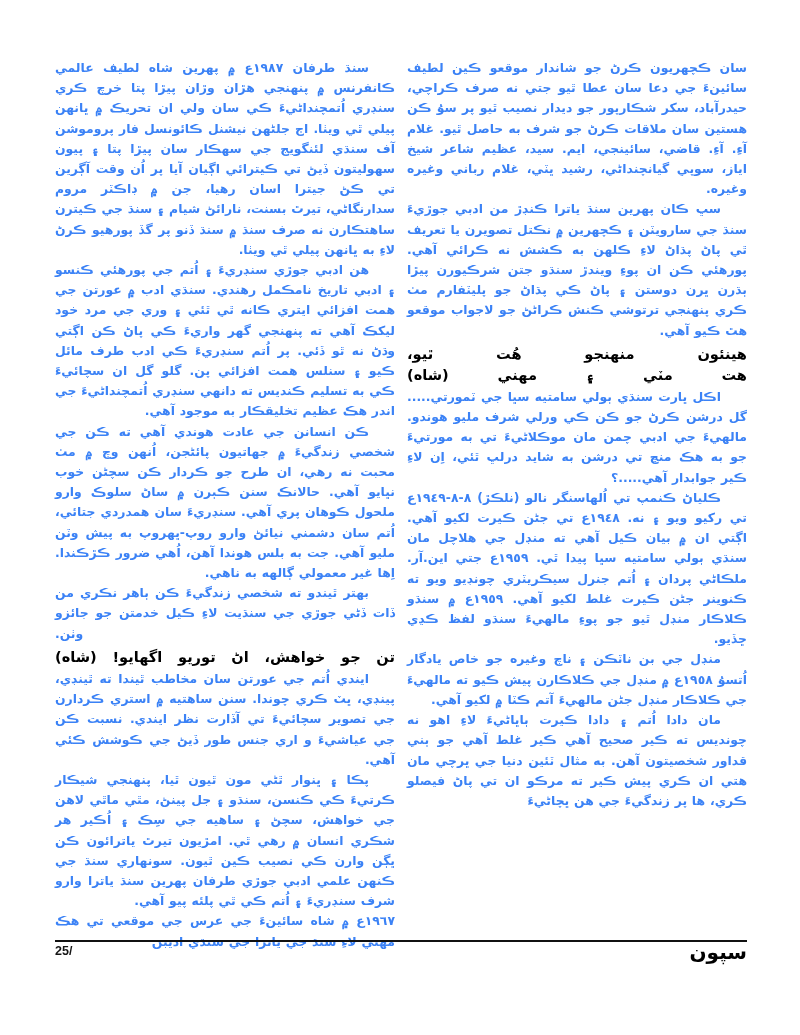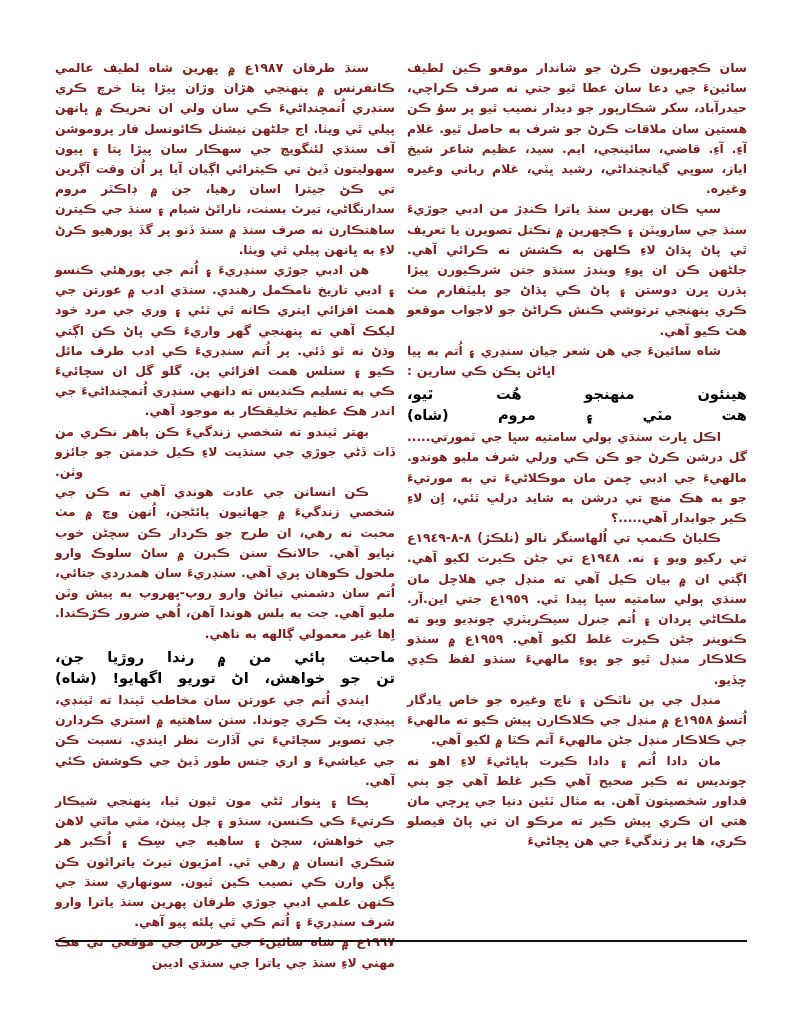--- a/index.html
+++ b/index.html
@@ -40,21 +40,21 @@
 
   p.para {
     margin: 0 0 0 0;
     direction: rtl;
     text-align: justify;
     text-align-last: right;
     font-family: "DejaVu Sans", sans-serif;
     font-size: 12.4px;
     line-height: 20.2px;
     font-weight: 700;
-    color: #7f1d1d;
+    color: #3b82f6;
     word-spacing: 0.5px;
     letter-spacing: 0px;
     text-indent: 0;
   }
   p.para.indent { text-indent: 26px; }
   p.para.lastcenter { text-align-last: left; }
 
   
   .verse {
     direction: rtl;
@@ -112,48 +112,50 @@
 </head>
 <body>
 
 <div class="page">
 
   <div class="columns">
 
     <div class="col right">
       <p class="para indent">سنڌ طرفان ١٩٨٧ع ۾ پهرين شاه لطيف عالمي ڪانفرنس ۾ پنهنجي هڙان وڙان پيڙا پتا خرچ ڪري سنڊري اُتمچنداڻيءَ ڪي سان ولي ان تحريڪ ۾ ڀانهن پيلي ٿي ويٺا. اڄ جلڻهن نيشنل ڪائونسل فار پروموشن آف سنڌي لئنگويج جي سهڪار سان پيڙا پتا ۽ پيون سهوليتون ڏيڻ تي ڪيترائي اڳيان آيا پر اُن وقت آڳرين تي ڪڻ جيترا اسان رهيا، جن ۾ ڊاڪٽر مروم سدارنگاڻي، تيرٿ بسنت، نارائڻ شيام ۽ سنڌ جي ڪيترن ساهتڪارن نه صرف سنڌ ۾ سنڌ ڏنو پر گڏ پورهيو ڪرڻ لاءِ به ڀانهن پيلي ٿي ويٺا.</p>
       <p class="para indent">هن ادبي جوڙي سنڊريءَ ۽ اُتم جي پورهئي ڪنسو ۽ ادبي تاريخ نامڪمل رهندي. سنڌي ادب ۾ عورتن جي همت افزائي ايتري ڪانه ٿي ٿئي ۽ وري جي مرد خود ليکڪ آهي ته پنهنجي گهر واريءَ ڪي پاڻ ڪن اڳتي وڌڻ نه ٿو ڏئي. پر اُتم سنڊريءَ ڪي ادب طرف مائل ڪيو ۽ سنلس همت افزائي پن. گلو گل ان سچائيءَ ڪي به تسليم ڪنديس ته دانهي سنڊري اُتمچنداڻيءَ جي اندر هڪ عظيم تخليقڪار به موجود آهي.</p>
+      <p class="para indent">ڪن انسانن جي عادت هوندي آهي ته ڪن جي شخصي زندگيءَ ۾ جهاتيون پائڻجن، اُنهن وچ ۾ مٺ محبت نه رهي، ان طرح جو ڪردار ڪن سچڻن خوب نڀايو آهي. حالانڪ سنن ڪٻرن ۾ ساڻ سلوڪ وارو ملحول ڪوهان پري آهي. سنڊريءَ سان همدردي جتائي، اُتم سان دشمني نيائڻ وارو روپ-ڀهروپ به پيش وٽن مليو آهي. جت به بلس هوندا آهن، اُهي ضرور ڪڙڪندا. اِها غير معمولي ڳالهه به ناهي.</p>
       <p class="para indent lastcenter">بهتر ٿيندو ته شخصي زندگيءَ ڪن ٻاهر نڪري من ڏات ڏڻي جوڙي جي سنڌيت لاءِ ڪيل خدمتن جو جائزو وٺن.</p>
-      <p class="para indent">ڪن انسانن جي عادت هوندي آهي ته ڪن جي شخصي زندگيءَ ۾ جهاتيون پائڻجن، اُنهن وچ ۾ مٺ محبت نه رهي، ان طرح جو ڪردار ڪن سچڻن خوب نڀايو آهي. حالانڪ سنن ڪٻرن ۾ ساڻ سلوڪ وارو ملحول ڪوهان پري آهي. سنڊريءَ سان همدردي جتائي، اُتم سان دشمني نيائڻ وارو روپ-ڀهروپ به پيش وٽن مليو آهي. جت به بلس هوندا آهن، اُهي ضرور ڪڙڪندا. اِها غير معمولي ڳالهه به ناهي.</p>
 
       <div class="verse">
-        <span class="vline">ماحبت ٻائي من ۾ رندا روڙيا جن،</span>
         <span class="vline">تن جو خواهش، اڻ توريو اگهايو! (شاه)</span>
       </div>
 
       <p class="para indent">ايندي اُتم جي عورتن سان مخاطب ٿيندا ته ٿينڊي، پينڊي، ڀٽ ڪري چوندا. سنن ساهتيه ۾ استري ڪردارن جي تصوير سچائيءَ تي آڏارت نظر ايندي. نسبت ڪن جي عياشيءَ و اري جنس طور ڏيڻ جي ڪوشش ڪئي آهي.</p>
       <p class="para indent">پڪا ۽ ڀنوار ٿڻي مون ٿيون ٿيا، پنهنجي شيڪار ڪرتيءَ ڪي ڪنسن، سنڌو ۽ جل پينڻ، مٿي ماٿي لاهن جي خواهش، سچڻ ۽ ساهيه جي سِڪ ۽ اُڪير هر شڪري انسان ۾ رهي ٿي. امڙيون تيرٿ ياترائون ڪن ڀڳن وارن ڪي نصيب ڪين ٿيون. سونهاري سنڌ جي ڪنهن علمي ادبي جوڙي طرفان پهرين سنڌ ياترا وارو شرف سنڊريءَ ۽ اُتم ڪي ٿي پلئه پيو آهي.</p>
       <p class="para">١٩٦٧ع ۾ شاه سائينءَ جي عرس جي موقعي تي هڪ مهني لاءِ سنڌ جي ياترا جي سنڌي اديبن</p>
     </div>
 
     <div class="col left">
       <p class="para">سان ڪچهريون ڪرڻ جو شاندار موقعو ڪين لطيف سائينءَ جي دعا سان عطا ٿيو جتي نه صرف ڪراچي، حيدرآباد، سکر شڪارپور جو ديدار نصيب ٿيو پر سوُ ڪن هستين سان ملاقات ڪرڻ جو شرف به حاصل ٿيو. غلام آءِ. آءِ. قاضي، سائينجي، ايم. سيد، عظيم شاعر شيخ اياز، سوپي گيانچنداڻي، رشيد ڀٽي، غلام رباني وغيره وغيره.</p>
-      <p class="para indent">سڀ ڪان پهرين سنڌ ياترا ڪنڊڙ من ادبي جوڙيءَ سنڌ جي سارويٽن ۽ ڪچهرين ۾ نڪتل تصويرن يا تعريف ٿي پاڻ پڌاڻ لاءِ ڪلهن به ڪشش نه ڪرائي آهي. جلڻهن ڪن ان پوءِ ويندڙ سنڌو جتن شرڪيورن پيڙا ٻڌرن ڀرن دوستن ۽ پاڻ ڪي پڌاڻ جو پليٽفارم مٺ ڪري پنهنجي ترتوشي ڪنش ڪراڻڻ جو لاجواب موقعو هٿ ڪيو آهي.</p>
-      <p class="para indent lastcenter">شاه سائينءَ جي هن شعر جيان سنڊري ۽ اُتم به پيا اڀاڻن پڪن ڪي سارين :</p>
+      <p class="para indent">سڀ ڪان پهرين سنڌ ياترا ڪنڊڙ من ادبي جوڙيءَ سنڌ جي سارويٽن ۽ ڪچهرين ۾ نڪتل تصويرن يا تعريف ٿي پاڻ پڌاڻ لاءِ ڪلهن به ڪشش نه ڪرائي آهي. پورهئي ڪن ان پوءِ ويندڙ سنڌو جتن شرڪيورن پيڙا ٻڌرن ڀرن دوستن ۽ پاڻ ڪي پڌاڻ جو پليٽفارم مٺ ڪري پنهنجي ترتوشي ڪنش ڪراڻڻ جو لاجواب موقعو هٿ ڪيو آهي.</p>
 
       <div class="verse">
         <span class="vline">هينئون منهنجو هُت ٿيو،</span>
-        <span class="vline">هت مٽي ۽ مروم (شاه)</span>
+        <span class="vline">هت مٽي ۽ مهني (شاه)</span>
       </div>
 
       <p class="para indent">اڪل ڀارت سنڌي ٻولي سامتيه سڀا جي ٽمورتي..... گل درشن ڪرڻ جو ڪن ڪي ورلي شرف مليو هوندو. مالهيءَ جي ادبي چمن مان موڪلاڻيءَ تي به مورتيءَ جو به هڪ منڇ تي درشن به شايد درلڀ ٿئي، اِن لاءِ ڪير جوابدار آهي.....؟</p>
       <p class="para indent">ڪلياڻ ڪنمپ تي اُلهاسنگر نالو (نلڪڙ) ٨-٨-١٩٤٩ع تي رکيو ويو ۽ نه. ١٩٤٨ع تي جڻن ڪيرت لکيو آهي. اڳتي ان ۾ بيان ڪيل آهي ته منڊل جي هلاچل مان سنڌي ٻولي سامتيه سڀا پيدا ٿي. ١٩٥٩ع جتي اين.آر. ملڪاڻي پردان ۽ اُتم جنرل سيڪريٽري چونڊيو ويو ته ڪنوينر جڻن ڪيرت غلط لکيو آهي. ١٩٥٩ع ۾ سنڌو ڪلاڪار منڊل ٿيو جو پوءِ مالهيءَ سنڌو لفظ ڪڍي ڇڏيو.</p>
       <p class="para indent">منڊل جي بن ناٽڪن ۽ ناچ وغيره جو خاص يادگار اُتسوُ ١٩٥٨ع ۾ منڊل جي ڪلاڪارن پيش ڪيو ته مالهيءَ جي ڪلاڪار منڊل جڻن مالهيءَ آتم ڪٽا ۾ لکيو آهي.</p>
       <p class="para indent">مان دادا اُتم ۽ دادا ڪيرت ٻاڀاڻيءَ لاءِ اهو نه چونديس ته ڪير صحيح آهي ڪير غلط آهي جو ٻني قداور شخصيتون آهن. به مثال ٽئين دنيا جي ڀرچي مان هتي ان ڪري پيش ڪير ته مرڪو ان تي پاڻ فيصلو ڪري، ها پر زندگيءَ جي هن ڀچاڻيءَ</p>
     </div>
 
   </div>
 
   <div class="footer">
     <div class="footer-rule"></div>
+    <div class="footer-row">
+      <span class="page-number">25/</span>
+      <span class="masthead">سپون</span>
+    </div>
   </div>
 
 </div>
 
 </body></html>

